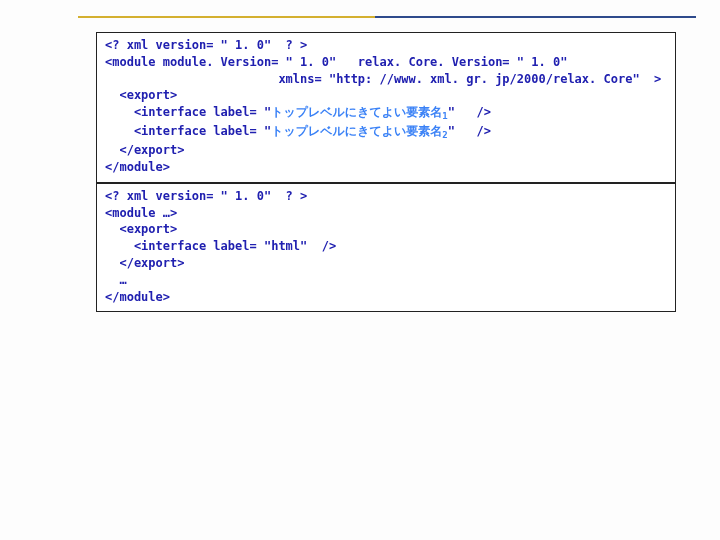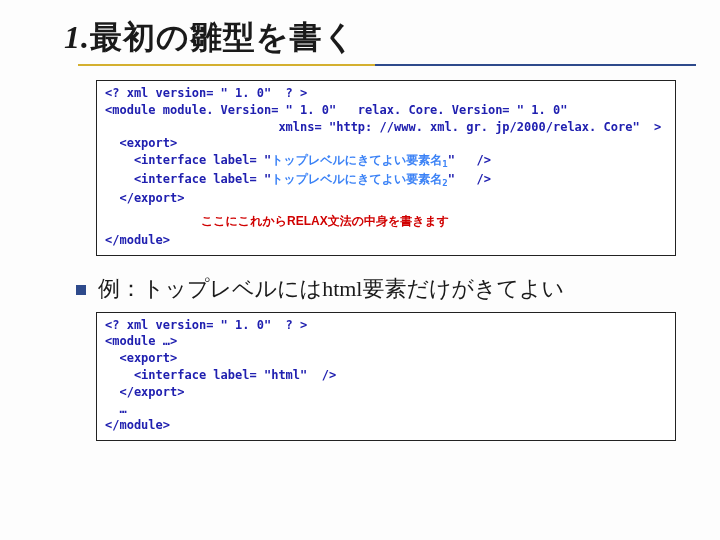--- a/index.html
+++ b/index.html
@@ -97,43 +97,33 @@
     line-height: 1.4;
     background: #fff;
   }
   pre { font-family: inherit; white-space: pre; }
 </style>
 </head>
 <body>
 
 <div class="slide">
 
-  <div class="title">
-    <span class="title-num">1.</span><span class="title-jp">最初の雛型を書く</span>
-  </div>
   <div class="underline"></div>
 
   <div class="codebox">
 <pre><span>&lt;? xml version= " 1. 0"  ? &gt;</span>
 <span>&lt;module module. Version= " 1. 0"   relax. Core. Version= " 1. 0"</span>
 <span>                        xmlns= "http: //www. xml. gr. jp/2000/relax. Core"  &gt;</span>
 <span>  &lt;export&gt;</span>
 <span>    &lt;interface label= "</span><span class="red">トップレベルにきてよい要素名</span><span class="red sub">1</span><span>"   /&gt;</span>
 <span>    &lt;interface label= "</span><span class="red">トップレベルにきてよい要素名</span><span class="red sub">2</span><span>"   /&gt;</span>
 <span>  &lt;/export&gt;</span></pre>
-    <span class="note">ここにこれからRELAX文法の中身を書きます</span>
 <pre><span>&lt;/module&gt;</span></pre>
   </div>
 
-  <div class="bullet-row">
-    <div class="bullet"></div>
-    <div class="bullet-text">
-      <span>例：トップレベルには</span><span class="en">html</span><span>要素だけがきてよい</span>
-    </div>
-  </div>
 
   <div class="codebox2">
 <pre><span>&lt;? xml version= " 1. 0"  ? &gt;</span>
 <span>&lt;module …&gt;</span>
 <span>  &lt;export&gt;</span>
 <span>    &lt;interface label= "html"  /&gt;</span>
 <span>  &lt;/export&gt;</span>
 <span>  …</span>
 <span>&lt;/module&gt;</span></pre>
   </div>

